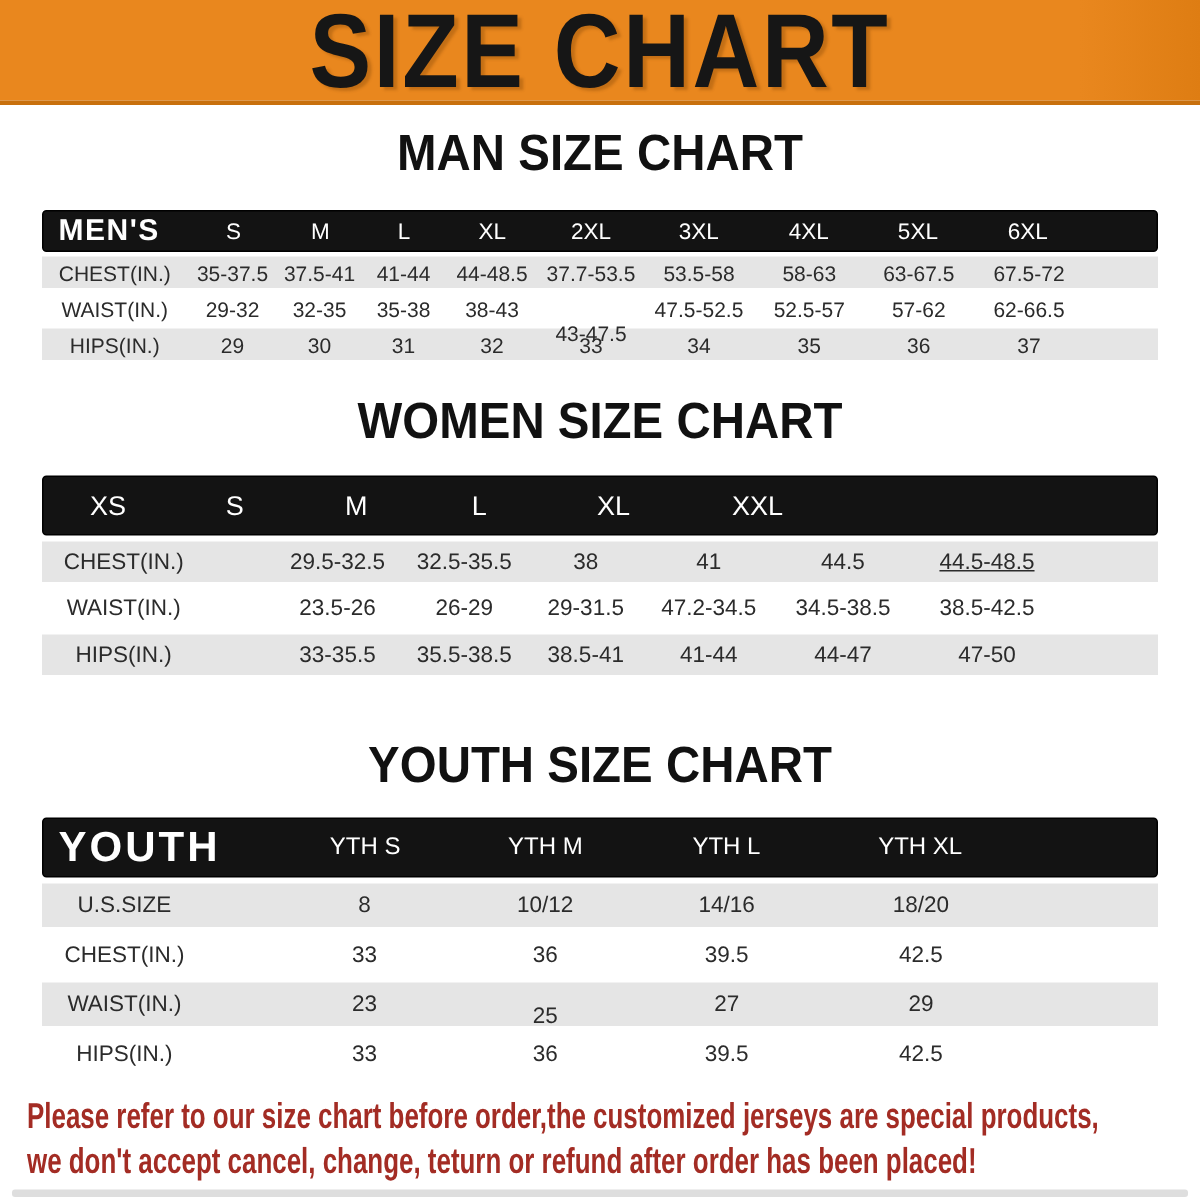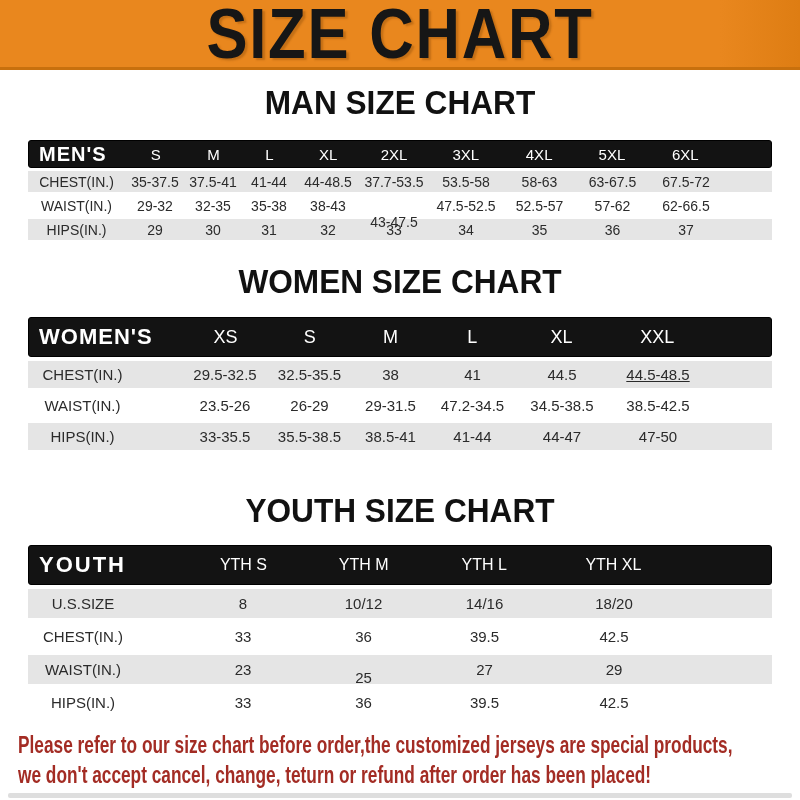--- a/index.html
+++ b/index.html
@@ -53,21 +53,21 @@
   .sec-women .stable{margin-top:18px;}
   .sec-women .thead{height:40px;font-size:18px;}
   .sec-women .corner{font-size:22px;}
   .sec-women .databody{height:27px;margin-top:4px;font-size:15px;}
   .sec-women .rlabel{padding-right:45px;}
 
   
   .sec-youth{margin-top:42px;}
   .sec-youth .stable{margin-top:17px;}
   .sec-youth .thead{height:40px;font-size:16px;}
-  .sec-youth .corner{font-size:22px;letter-spacing:2px;}
+  .sec-youth .corner{font-size:28px;letter-spacing:2px;}
   .sec-youth .databody{height:29px;margin-top:4px;font-size:15px;}
   .sec-youth .rlabel{padding-right:45px;}
 
   .notice{margin:13px 0 0 18px;}
   .notice-line{
     color:var(--notice-text);
     font-size:24px;font-weight:bold;line-height:30px;margin:0;
     transform:scaleX(0.72);transform-origin:left center;white-space:nowrap;
   }
   .bottom-strip{
@@ -137,21 +137,20 @@
           <div class="cell" style="width: 73px;">36</div>
           <div class="cell" style="width: 74px;">37</div>
           <div class="cell" style="width: 49px;"></div>
         </div>
       </div>
     </section>
     <section class="size-section sec-women">
       <h2 class="section-heading">WOMEN SIZE CHART</h2>
       <div class="stable">
         <div class="trow thead">
-          <div class="cell corner" style="width: 154px;">WOMEN'S</div>
           <div class="cell colhead" style="width: 86px;">XS</div>
           <div class="cell colhead" style="width: 83px;">S</div>
           <div class="cell colhead" style="width: 79px;">M</div>
           <div class="cell colhead" style="width: 85px;">L</div>
           <div class="cell colhead" style="width: 94px;">XL</div>
           <div class="cell colhead" style="width: 98px;">XXL</div>
           <div class="cell" style="width: 65px;"></div>
         </div>
         <div class="trow databody alt">
           <div class="cell rlabel" style="width: 154px;">CHEST(IN.)</div>

